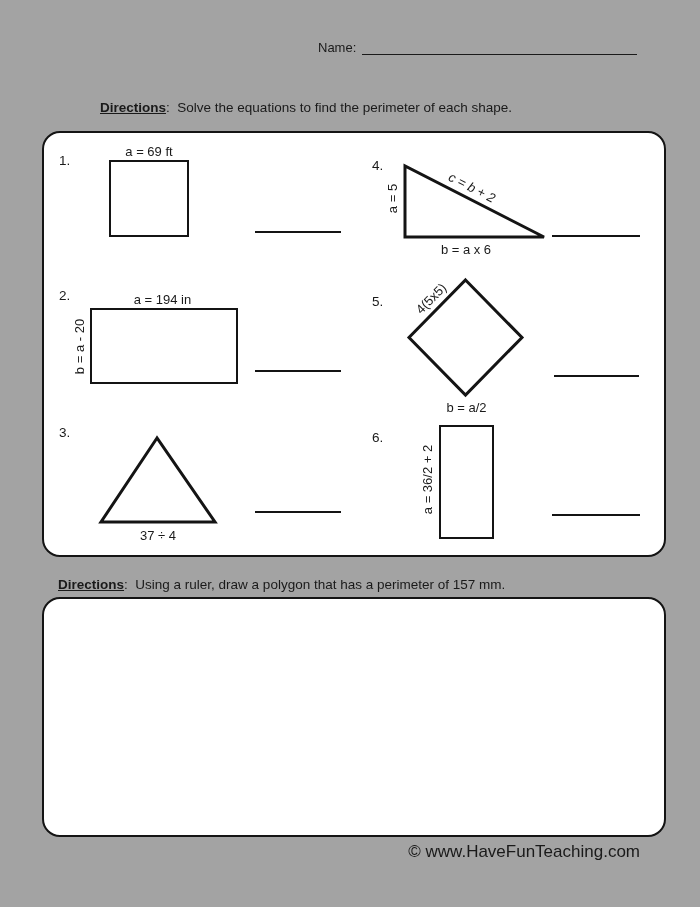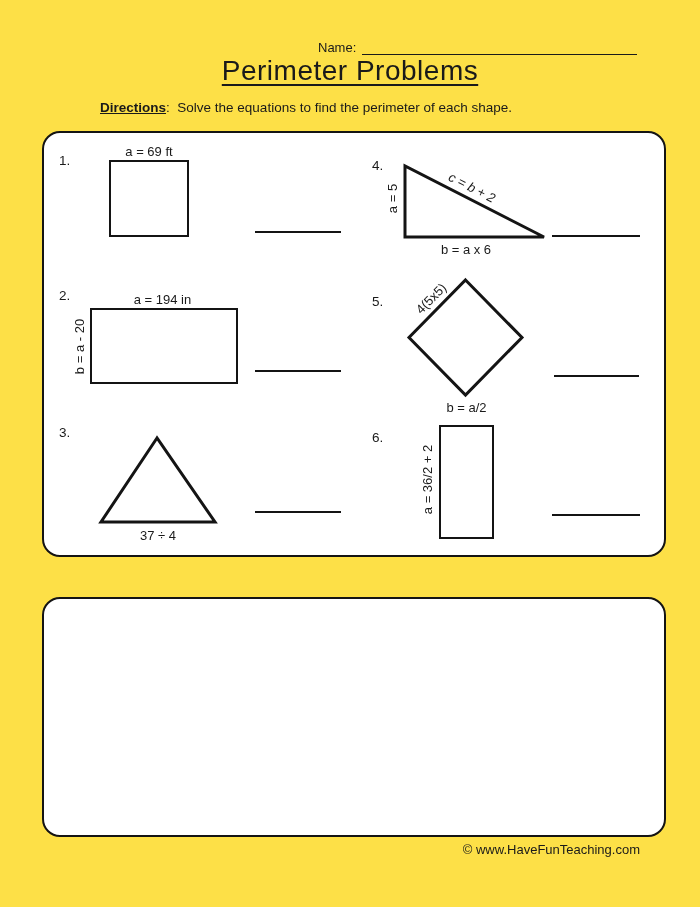--- a/index.html
+++ b/index.html
@@ -1,48 +1,47 @@
 <!DOCTYPE html>
 <html><head>
 <meta charset="utf-8">
 <style>
   html,body{margin:0;padding:0;background:#e8e8e8;}
   .page{
-    position:relative;width:700px;height:907px;background:#fde047;
+    position:relative;width:700px;height:907px;background:#a3a3a3;
     font-family:"Liberation Sans", sans-serif;color:#1a1a1a;overflow:hidden;
     margin:0 auto;
   }
   .abs{position:absolute;}
   .name-label{font-size:13px;}
   .name-line{border-bottom:1.5px solid #1a1a1a;height:14px;}
   .title{width:100%;text-align:center;font-size:28px;letter-spacing:.5px;}
   .title span{text-decoration:underline;text-decoration-thickness:2px;text-underline-offset:4px;}
   .directions{font-size:13.5px;}
   .directions .dlabel{font-weight:bold;text-decoration:underline;}
   .rbox{border:2.5px solid #141414;border-radius:18px;background:#fff;}
   .pnum{font-size:13.5px;}
   .shape-rect{border:2.5px solid #141414;background:#fff;}
   .lab{font-size:13px;white-space:nowrap;}
   .lab.c{text-align:center;}
   .rot-90{transform:rotate(-90deg);transform-origin:center center;text-align:center;}
   .rot45n{transform:rotate(-45deg);transform-origin:center center;text-align:center;}
   .rot27{transform:rotate(27deg);transform-origin:center center;text-align:center;font-style:italic;}
   .answer-line{border-bottom:2.5px solid #141414;height:0;}
-  .footer{font-size:13px;}
+  .footer{font-size:17px;}
   svg{display:block;}
 </style>
 </head>
 <body>
 
 <div class="page">
 
   <div class="abs name-label" style="left:318px;top:40px;">Name:</div>
   <div class="abs name-line" style="left:362px;top:40px;width:275px;"></div>
 
-  <div class="abs title" style="left:0;top:55px;"><span>Perimeter Problems</span></div>
 
   <div class="abs directions" style="left:58px;top:100px;margin-left:42px;">
     <span class="dlabel">Directions</span><span>:</span>&nbsp;&nbsp;<span>Solve the equations to find the perimeter of each shape.</span>
   </div>
 
   <div class="abs rbox" style="left:42px;top:131px;width:620px;height:422px;">
 
     <div>
       <div class="abs pnum" style="left:15px;top:20px;">1.</div>
       <div class="abs lab c" style="left:65px;top:11px;width:80px;">a = 69 ft</div>
@@ -90,18 +89,21 @@
     <div>
       <div class="abs pnum" style="left:328px;top:297px;">6.</div>
       <div class="abs lab c" style="left:385px;top:267px;width:75px;">b = a/2</div>
       <div class="abs lab rot-90" style="left:338px;top:339px;width:90px;">a = 36/2 + 2</div>
       <div class="abs shape-rect" style="left:395px;top:292px;width:51px;height:110px;"></div>
       <div class="abs answer-line" style="left:508px;top:381px;width:88px;"></div>
     </div>
 
   </div>
 
+  <div class="abs directions" style="left:58px;top:577px;">
+    <span class="dlabel">Directions</span><span>:</span>&nbsp;&nbsp;<span>Using a ruler, draw a polygon that has a perimeter of 157 mm.</span>
+  </div>
 
   <div class="abs rbox" style="left:42px;top:597px;width:620px;height:236px;"></div>
 
   <div class="abs footer" style="right:60px;top:842px;">© www.HaveFunTeaching.com</div>
 
 </div>
 
 </body></html>

